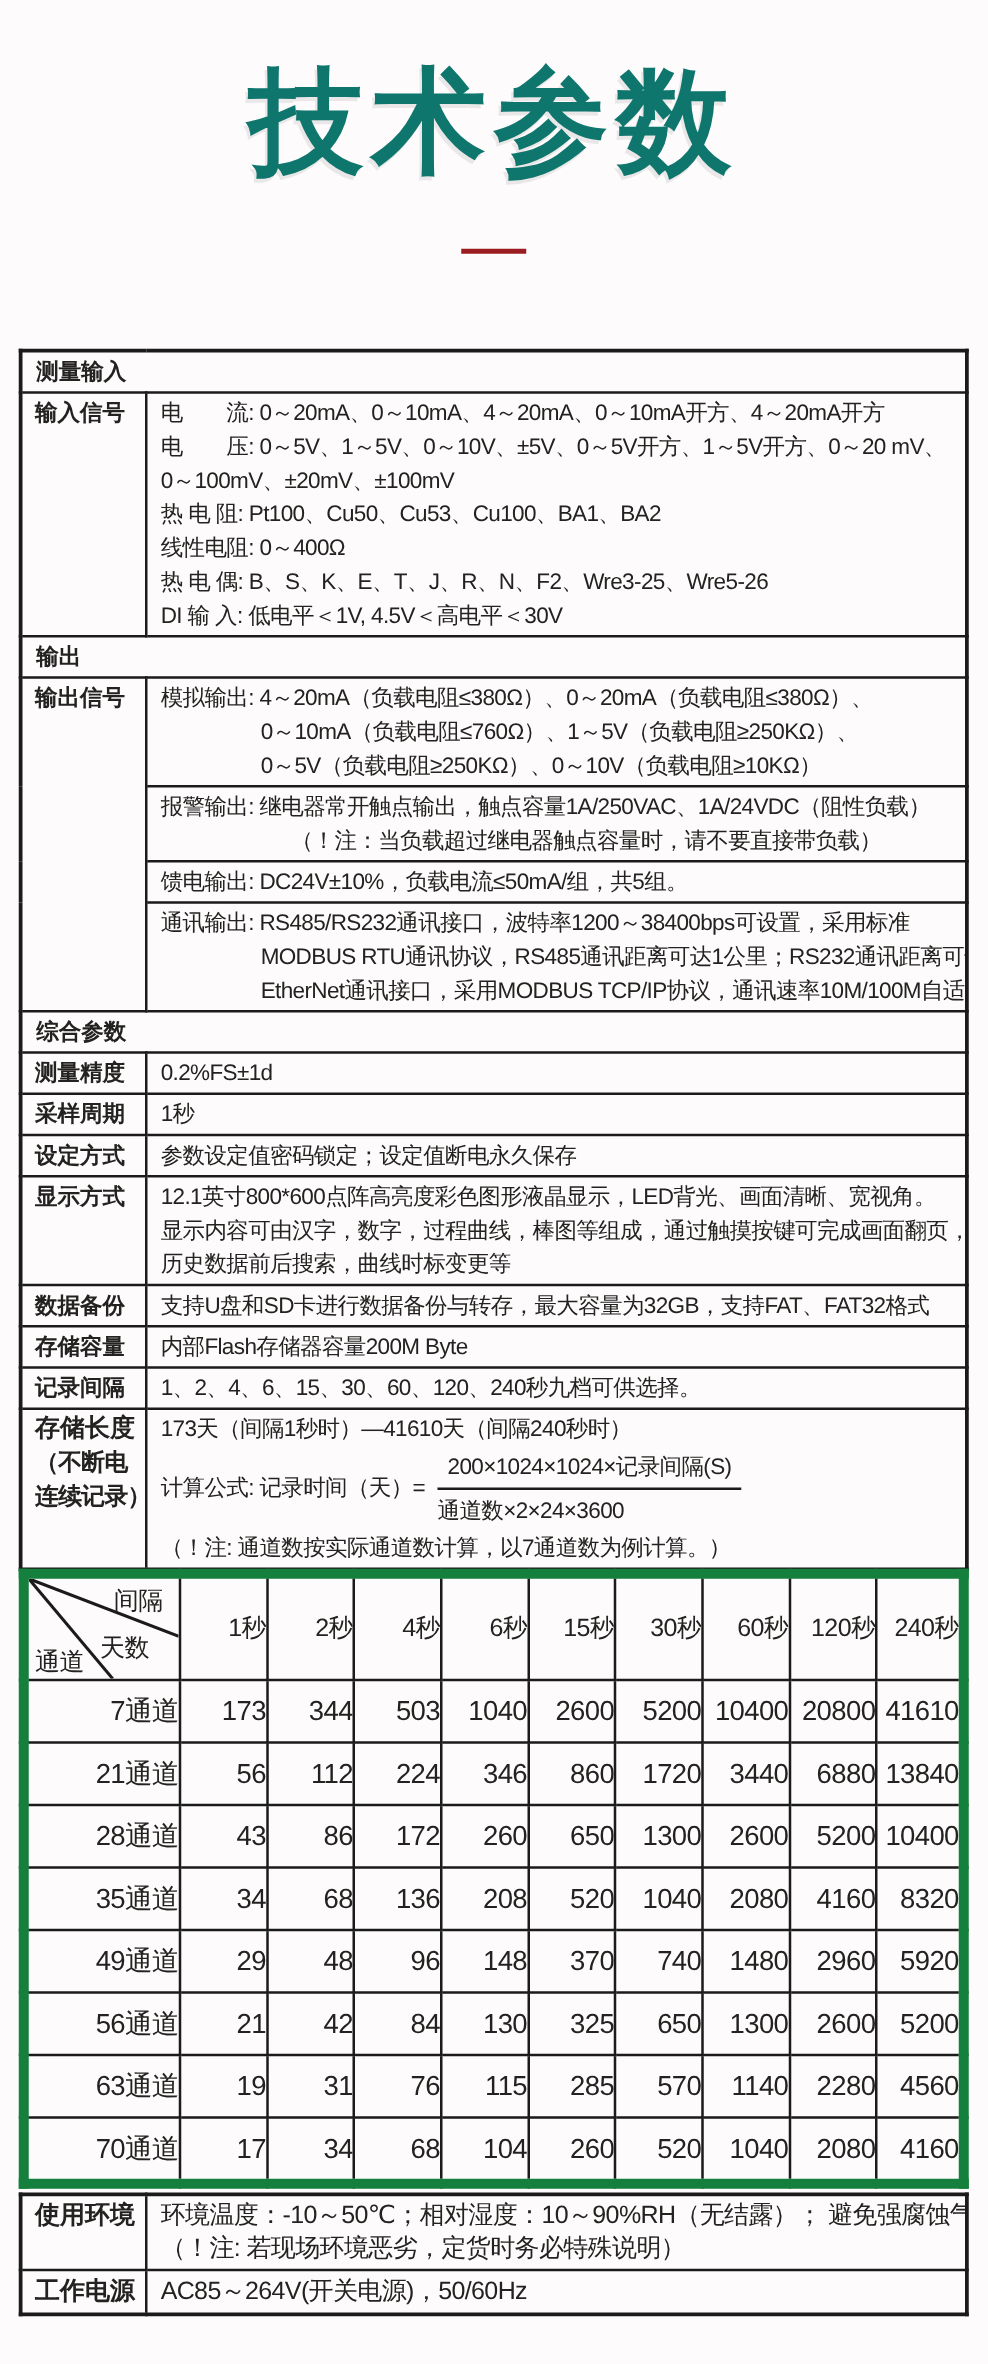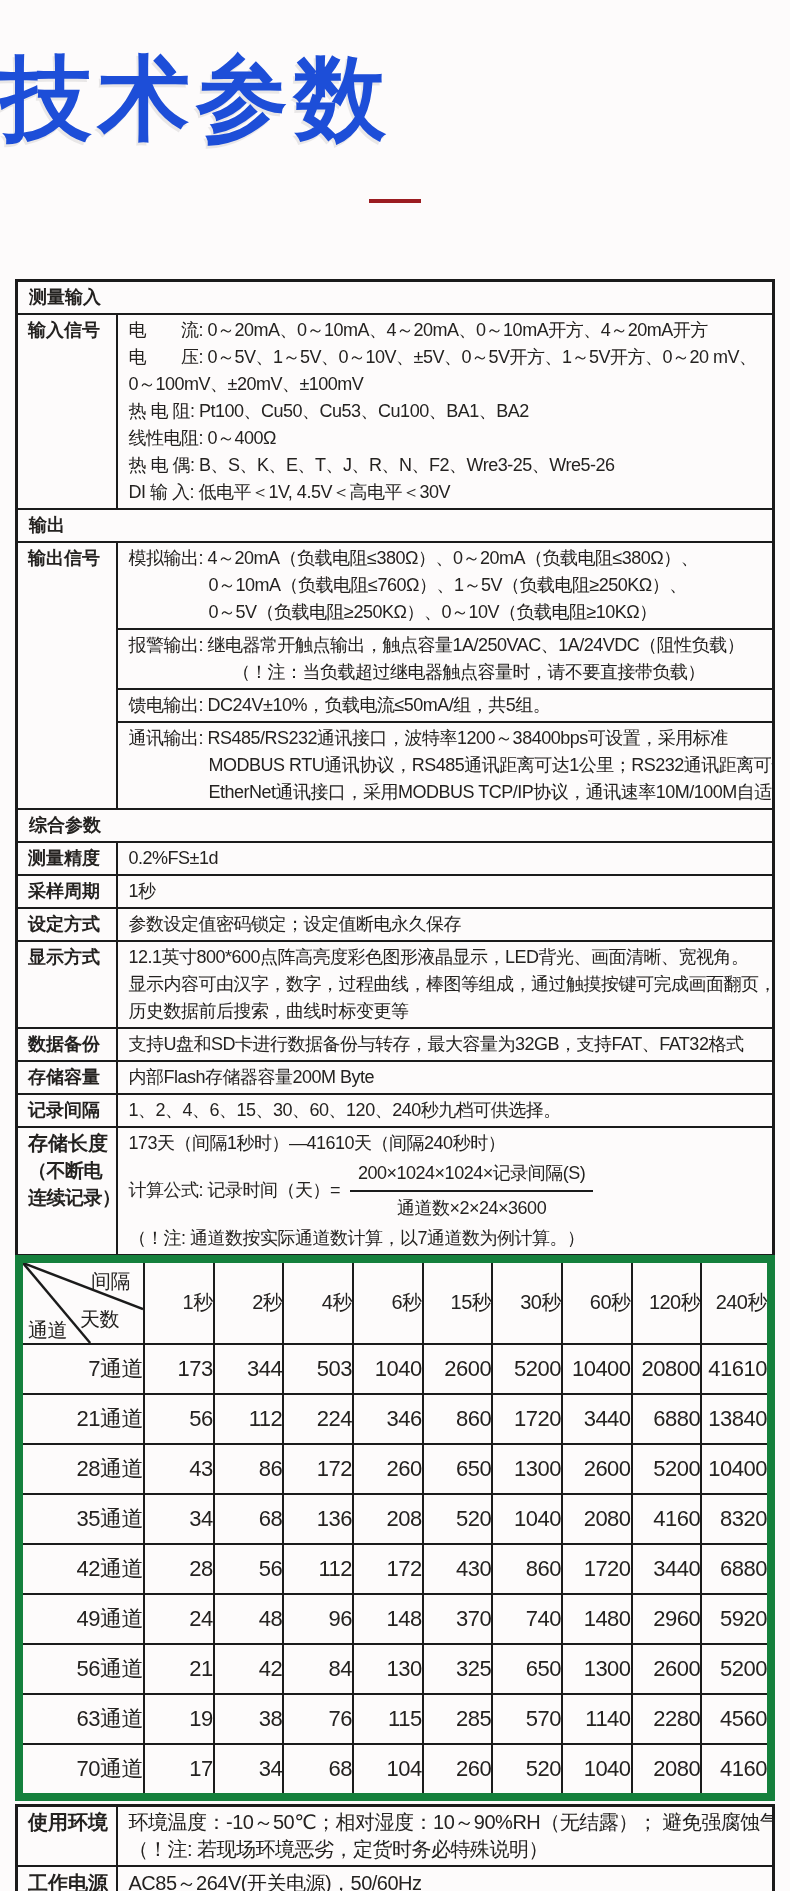--- a/index.html
+++ b/index.html
@@ -8,26 +8,26 @@
     background:#fdfbfb;
     font-family:"Liberation Sans","DejaVu Sans",sans-serif;
     color:#242220;
   }
   .page{width:790px;height:1891px;background:#fdfbfb;overflow:hidden;}
 
   
   .page-title{
     margin:0;
     padding-top:50px;
-    text-align:left;
+    text-align:center;
     font-size:92px;
     font-weight:bold;
     letter-spacing:6px;
     line-height:1.05;
-    color:#1d4ed8;
+    color:#0f766e;
     text-shadow:-2px 3px 0 rgba(0,0,0,0.08);
   }
   .title-divider{
     width:52px;height:4px;background:#9b1c21;
     margin:52px auto 0;
   }
 
   
   .tbl{
     border-collapse:collapse;
@@ -52,21 +52,21 @@
     white-space:nowrap;
   }
   .lbl .lline{white-space:nowrap;font-size:19px;letter-spacing:-0.5px;}
   .lbl .lline:first-child{font-size:20px;letter-spacing:0;}
   .ln{white-space:nowrap;letter-spacing:-0.5px;}
   .ind-val{padding-left:80px;}
   .ind-note{padding-left:104px;}
 
   
   .formula-line{display:flex;align-items:center;margin:3px 0;}
-  .frac{display:inline-block;text-align:center;margin-left:10px;vertical-align:middle;}
+  .frac{display:inline-block;text-align:left;margin-left:10px;vertical-align:middle;}
   .frac .num{display:block;border-bottom:2px solid #1b1b1b;padding:0 8px 3px;white-space:nowrap;letter-spacing:-0.5px;}
   .frac .den{display:block;padding-top:3px;white-space:nowrap;letter-spacing:-0.5px;}
 
   
   .ch{margin-top:-2px;border:8px solid #15803d;text-align:right;}
   .col-ch-label{width:125px;}
   .ch th,.ch td{
     font-weight:normal;
     font-size:22px;
     height:48px;
@@ -296,34 +296,22 @@
           <td>68</td>
           <td>136</td>
           <td>208</td>
           <td>520</td>
           <td>1040</td>
           <td>2080</td>
           <td>4160</td>
           <td>8320</td>
         </tr>
         <tr>
-          <th>42通道</th>
-          <td>28</td>
-          <td>56</td>
-          <td>112</td>
-          <td>172</td>
-          <td>430</td>
-          <td>860</td>
-          <td>1720</td>
-          <td>3440</td>
-          <td>6880</td>
-        </tr>
-        <tr>
           <th>49通道</th>
-          <td>24</td>
+          <td>29</td>
           <td>48</td>
           <td>96</td>
           <td>148</td>
           <td>370</td>
           <td>740</td>
           <td>1480</td>
           <td>2960</td>
           <td>5920</td>
         </tr>
         <tr>
@@ -334,21 +322,21 @@
           <td>130</td>
           <td>325</td>
           <td>650</td>
           <td>1300</td>
           <td>2600</td>
           <td>5200</td>
         </tr>
         <tr>
           <th>63通道</th>
           <td>19</td>
-          <td>38</td>
+          <td>31</td>
           <td>76</td>
           <td>115</td>
           <td>285</td>
           <td>570</td>
           <td>1140</td>
           <td>2280</td>
           <td>4560</td>
         </tr>
         <tr>
           <th>70通道</th>

